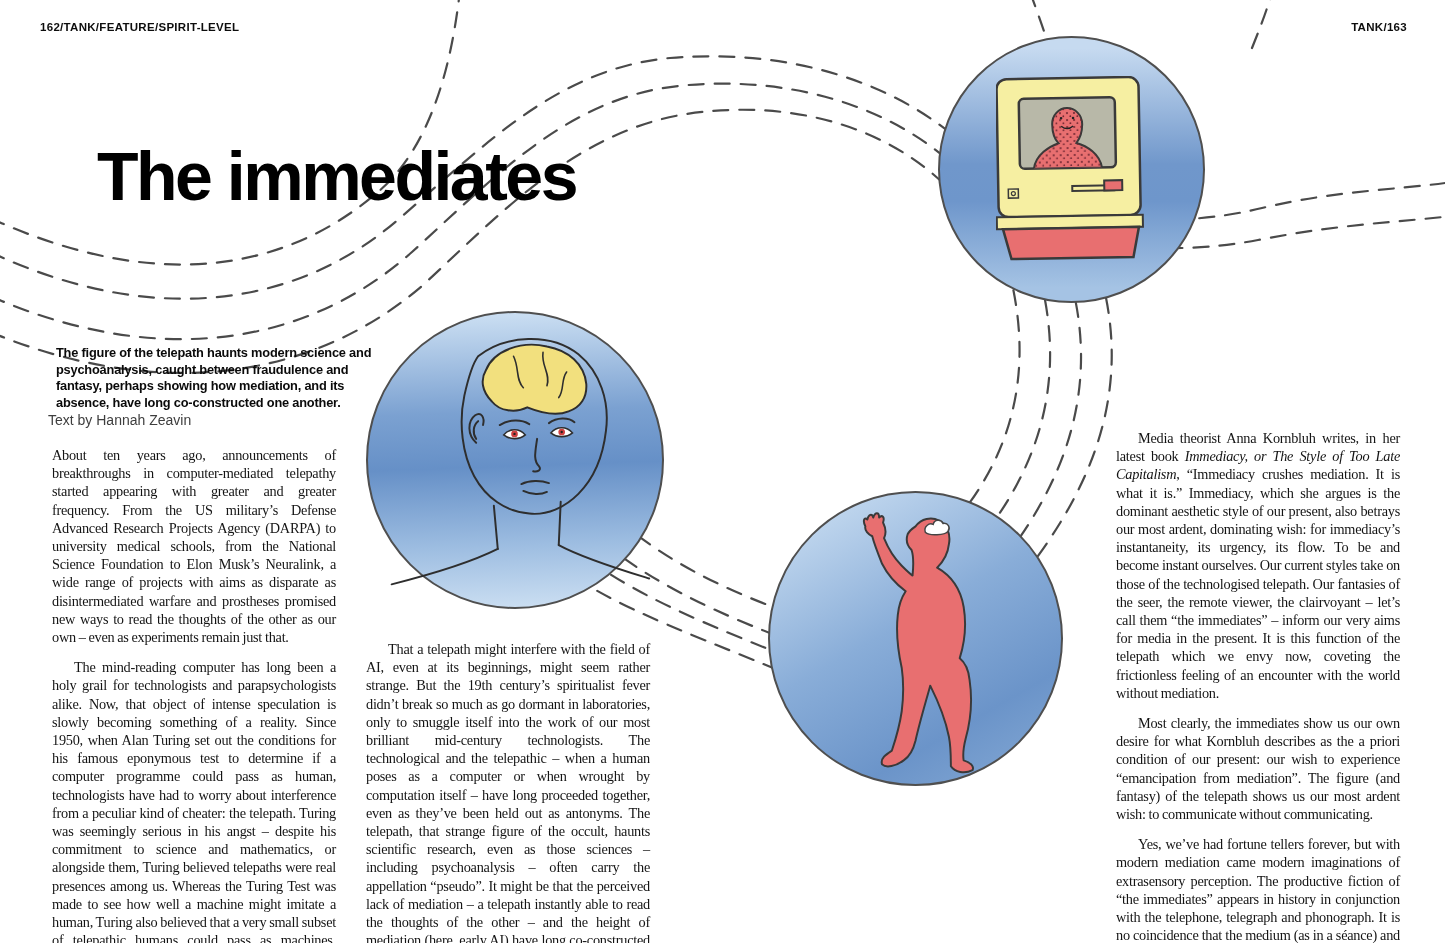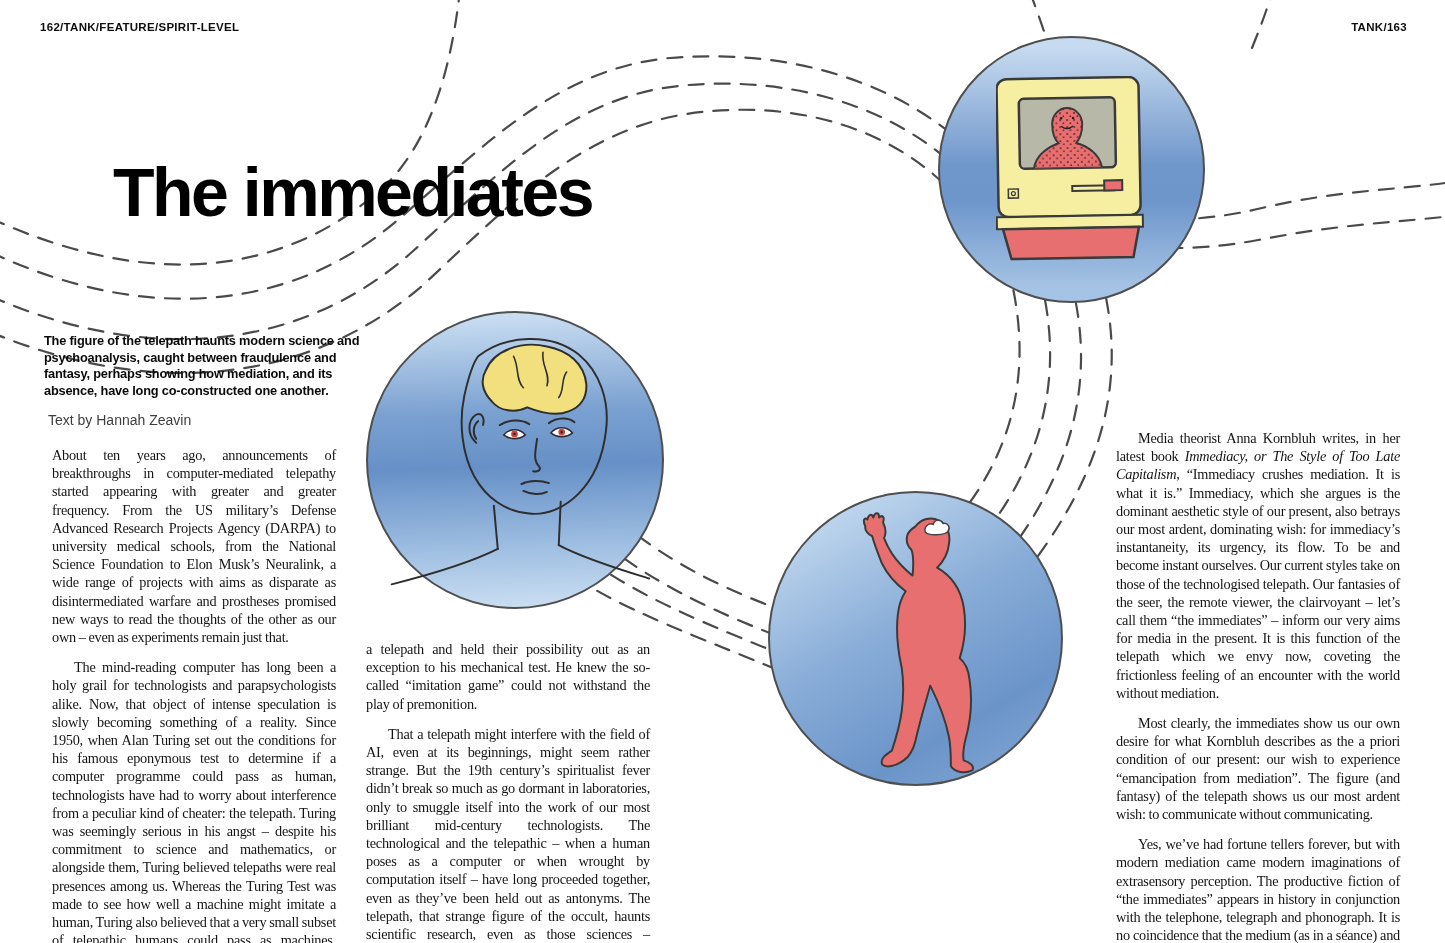--- a/index.html
+++ b/index.html
@@ -6,25 +6,25 @@
   body{
     width:1445px;height:943px;position:relative;overflow:hidden;background:#ffffff;
     font-family:"Liberation Sans",sans-serif;color:#111;
   }
   .page{position:absolute;inset:0;}
   #dashes{position:absolute;left:0;top:0;z-index:1;}
   .folio{position:absolute;top:21px;font-weight:bold;font-size:11.5px;letter-spacing:.3px;color:#0d0d0d;z-index:3;}
   .folio-left{left:40px;}
   .folio-right{right:38px;}
   .title{
-    position:absolute;left:96px;top:141px;margin:17px;z-index:3;
+    position:absolute;left:96px;top:141px;margin:1px;z-index:3;
     font-size:68px;line-height:68px;font-weight:bold;letter-spacing:-2.5px;color:#000;
   }
   .standfirst{
-    position:absolute;left:40px;top:329px;width:320px;margin:4px;z-index:3;
+    position:absolute;left:40px;top:329px;width:320px;margin:16px;z-index:3;
     font-weight:bold;font-size:12.8px;line-height:16.6px;letter-spacing:-.2px;color:#0a0a0a;
   }
   .byline{position:absolute;left:40px;top:404px;margin:8px;z-index:3;font-size:14px;color:#3e3e3e;}
   .bodycol{
     position:absolute;width:308px;z-index:3;
     font-family:"Liberation Serif",serif;font-size:14.3px;line-height:18.2px;
     letter-spacing:-.25px;word-spacing:-.5px;text-align:justify;color:#141414;
   }
   .bodycol p{margin:12px;}
   .bodycol p.indent{text-indent:22px;}
@@ -154,21 +154,20 @@
       <path d="M 158,40 C 156,34 162,30 166,32 C 167,27 174,26 176,31 C 181,30 184,35 181,39 C 178,43 162,44 158,40 Z" fill="#ffffff" stroke="#444" stroke-width="1.5"></path>
     </svg>
   </div>
 
   <div class="bodycol" id="col1">
     <p>About ten years ago, announcements of breakthroughs in computer-mediated telepathy started appearing with greater and greater frequency. From the US military’s Defense Advanced Research Projects Agency (DARPA) to university medical schools, from the National Science Foundation to Elon Musk’s Neuralink, a wide range of projects with aims as disparate as disintermediated warfare and prostheses promised new ways to read the thoughts of the other as our own – even as experiments remain just that.</p>
     <p class="indent">The mind-reading computer has long been a holy grail for technologists and parapsychologists alike. Now, that object of intense speculation is slowly becoming something of a reality. Since 1950, when Alan Turing set out the conditions for his famous eponymous test to determine if a computer programme could pass as human, technologists have had to worry about interference from a peculiar kind of cheater: the telepath. Turing was seemingly serious in his angst – despite his commitment to science and mathematics, or alongside them, Turing believed telepaths were real presences among us. Whereas the Turing Test was made to see how well a machine might imitate a human, Turing also believed that a very small subset of telepathic humans could pass as machines. Telepathy thus backed onto the mechanical – one presented as the other. Computation was, on this understanding, a particular kind of mediation that was so speedy and so accurate as to escape mediation itself. How could we disambiguate the human from the machine if the human was already superhuman, beyond our scientific ken? Turing generated separate protocols for identifying</p>
   </div>
 
   <div class="bodycol" id="col2">
-    <p>a telepath and held their possibility out as an exception to his mechanical test. He knew the so-called “imitation game” could not withstand the play of premonition.</p>
     <p class="indent">That a telepath might interfere with the field of AI, even at its beginnings, might seem rather strange. But the 19th century’s spiritualist fever didn’t break so much as go dormant in laboratories, only to smuggle itself into the work of our most brilliant mid-century technologists. The technological and the telepathic – when a human poses as a computer or when wrought by computation itself – have long proceeded together, even as they’ve been held out as antonyms. The telepath, that strange figure of the occult, haunts scientific research, even as those sciences – including psychoanalysis – often carry the appellation “pseudo”. It might be that the perceived lack of mediation – a telepath instantly able to read the thoughts of the other – and the height of mediation (here, early AI) have long co-constructed one another.</p>
   </div>
 
   <div class="bodycol" id="col3">
     <p class="indent"><span>Media theorist Anna Kornbluh writes, in her latest book </span><span class="italic">Immediacy, or The Style of Too Late Capitalism</span><span>, “Immediacy crushes mediation. It is what it is.” Immediacy, which she argues is the dominant aesthetic style of our present, also betrays our most ardent, dominating wish: for immediacy’s instantaneity, its urgency, its flow. To be and become instant ourselves. Our current styles take on those of the technologised telepath. Our fantasies of the seer, the remote viewer, the clairvoyant – let’s call them “the immediates” – inform our very aims for media in the present. It is this function of the telepath which we envy now, coveting the frictionless feeling of an encounter with the world without mediation.</span></p>
     <p class="indent">Most clearly, the immediates show us our own desire for what Kornbluh describes as the a priori condition of our present: our wish to experience “emancipation from mediation”. The figure (and fantasy) of the telepath shows us our most ardent wish: to communicate without communicating.</p>
     <p class="indent">Yes, we’ve had fortune tellers forever, but with modern mediation came modern imaginations of extrasensory perception. The productive fiction of “the immediates” appears in history in conjunction with the telephone, telegraph and phonograph. It is no coincidence that the medium (as in a séance) and the medium (as in, the mode in which you’re reading this) share a name. There is no such thing as immediacy without mediation; not just as a foil, but as the condition of appearance itself. The immediates promised to supplant mediation by becoming mediums, offering themselves as human forms of immediacy. People with these special powers have been dreamed through and against mediation for the last 100 years or more.</p>
   </div>
 
 </div>

